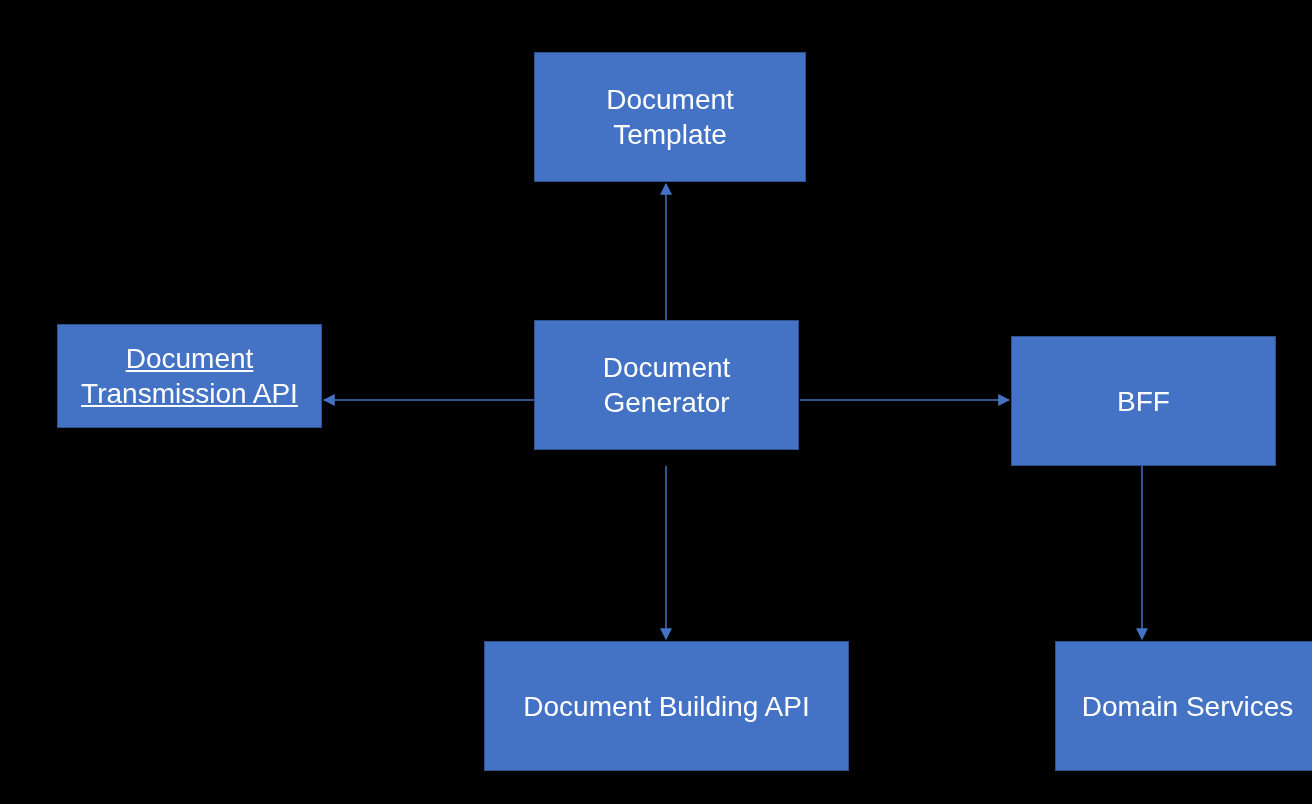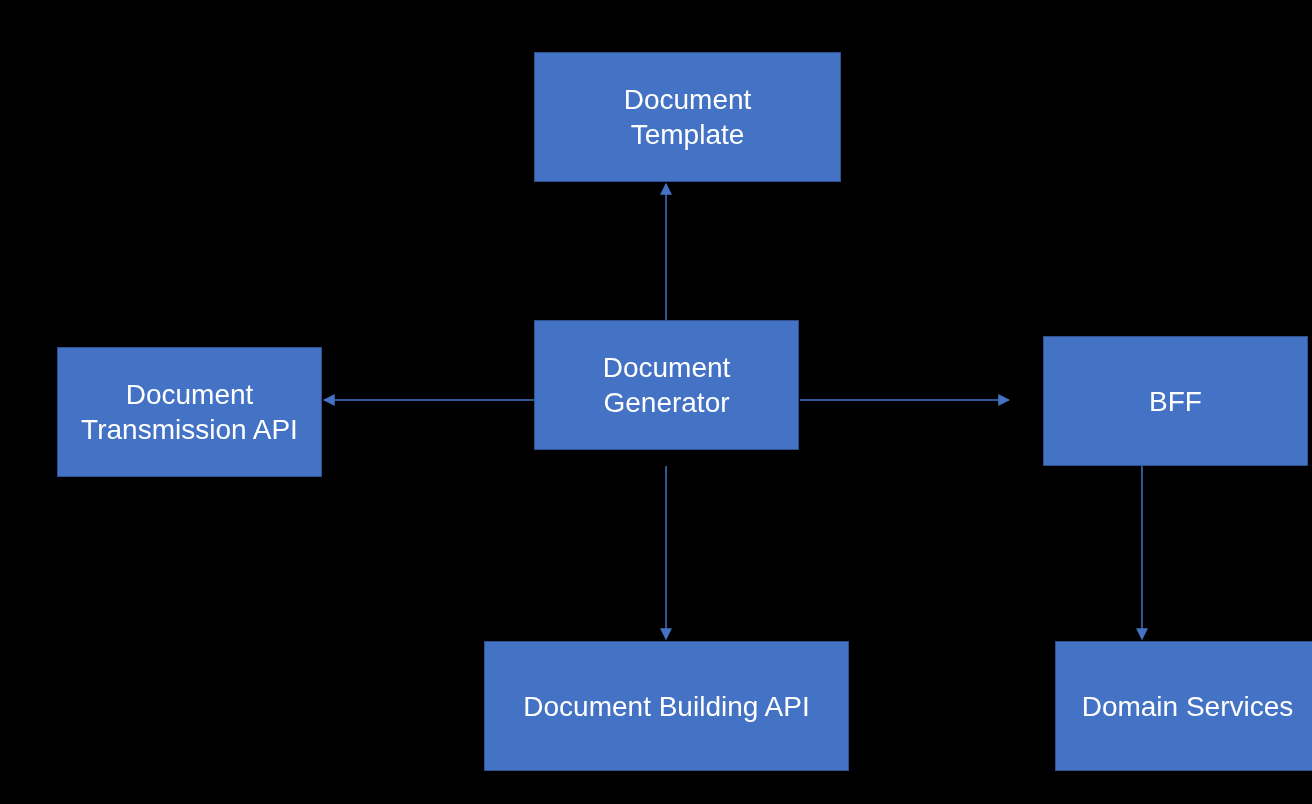--- a/index.html
+++ b/index.html
@@ -48,34 +48,34 @@
 
   <line x1="534" y1="400" x2="324" y2="400" stroke="#4472C4" stroke-width="1.5" marker-end="url(#arrow)"></line>
 
   <line x1="800" y1="400" x2="1009" y2="400" stroke="#4472C4" stroke-width="1.5" marker-end="url(#arrow)"></line>
 
   <line x1="666" y1="466" x2="666" y2="639" stroke="#4472C4" stroke-width="1.5" marker-end="url(#arrow)"></line>
 
   <line x1="1142" y1="466" x2="1142" y2="639" stroke="#4472C4" stroke-width="1.5" marker-end="url(#arrow)"></line>
 </svg>
 
-<div class="box" style="left:534px; top:52px; width:307px; height:130px;">
+<div class="box" style="left:534px; top:52px; width:272px; height:130px;">
   <span style="white-space:pre-line;">Document
 Template</span>
 </div>
 
-<div class="box" style="left:57px; top:347px; width:265px; height:130px;">
+<div class="box" style="left:57px; top:324px; width:265px; height:104px;text-decoration:underline;">
   <span>Document Transmission API</span>
 </div>
 
 <div class="box" style="left:534px; top:320px; width:265px; height:130px;">
   <span>Document Generator</span>
 </div>
 
-<div class="box" style="left:1011px; top:336px; width:265px; height:130px;margin-left:32px;">
+<div class="box" style="left:1011px; top:336px; width:265px; height:130px;">
   <span>BFF</span>
 </div>
 
 <div class="box" style="left:484px; top:641px; width:365px; height:130px;text-align:center;">
   <span>Document Building API</span>
 </div>
 
 <div class="box" style="left:1011px; top:641px; width:265px; height:130px;margin-left:44px;">
   <span>Domain Services</span>
 </div>

